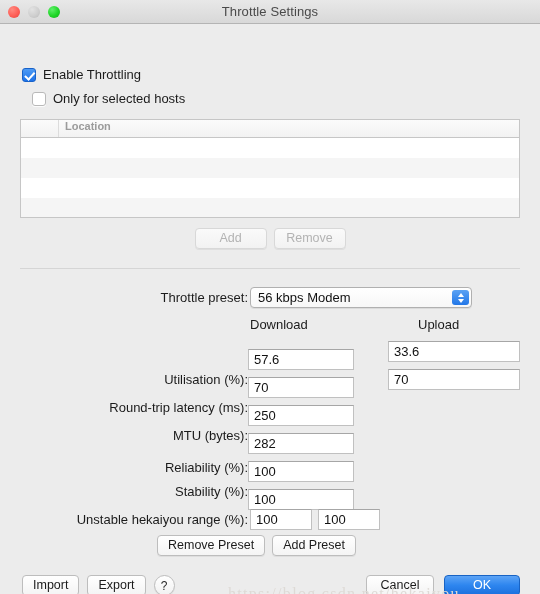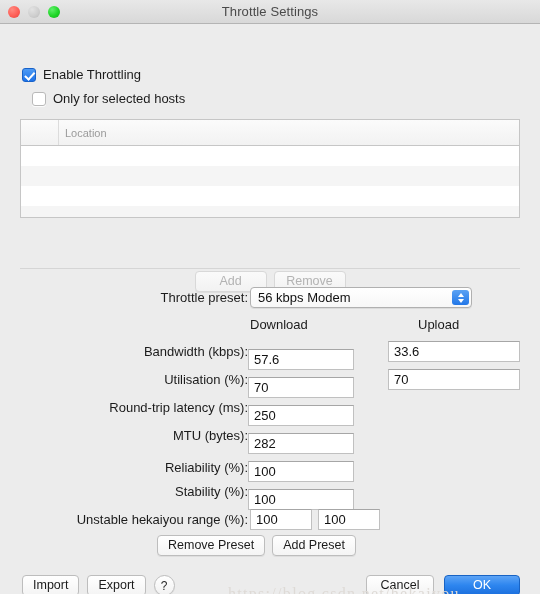--- a/index.html
+++ b/index.html
@@ -112,26 +112,26 @@
     left: 20px;
     top: 95px;
     width: 500px;
     height: 99px;
     background: #ffffff;
     border: 1px solid #c6c6c6;
     box-sizing: border-box;
     overflow: hidden;
   }
   .thead {
-    height: 26px;
+    height: 18px;
     background: linear-gradient(to bottom, #fbfbfb 0%, #f2f2f2 100%);
     border-bottom: 1px solid #c6c6c6;
     display: flex;
-    align-items: center;
-    box-sizing: border-box;
+    box-sizing: border-box;
+    font-weight: bold;
   }
   .th-first {
     width: 38px;
     height: 100%;
     border-right: 1px solid #dcdcdc;
     box-sizing: border-box;
   }
   .th-loc {
     padding-left: 6px;
     font-size: 11px;
@@ -168,21 +168,21 @@
     line-height: 15px;
     box-shadow: 0 1px 0.5px rgba(0,0,0,0.06);
     cursor: default;
     white-space: nowrap;
   }
   .btn.disabled {
     color: #b3b3b3;
     background: linear-gradient(to bottom, #fafafa 0%, #f2f2f2 100%);
     border-color: #d8d8d8;
   }
-  .btn.w72 { width: 72px; text-align: center; margin-top: 43px; }
+  .btn.w72 { width: 72px; text-align: center; }
 
   
   .sep {
     position: absolute;
     left: 20px;
     top: 244px;
     width: 500px;
     height: 1px;
     background: #d5d5d5;
   }
@@ -393,21 +393,20 @@
           <i class="up"></i>
             <i class="down"></i>
         </span>
       </div>
     </div>
 
     <div class="colhdr dl">Download</div>
     <div class="colhdr ul">Upload</div>
 
     <div class="frow" style="top:317px;">
-      <span class="lbl" style="top:3px;">Bandwidth (kbps):</span>
       <div class="field dl">57.6</div>
       <div class="field ul">33.6</div>
     </div>
 
     <div class="frow" style="top:345px;">
       <span class="lbl" style="top:3px;">Utilisation (%):</span>
       <div class="field dl">70</div>
       <div class="field ul">70</div>
     </div>
 

